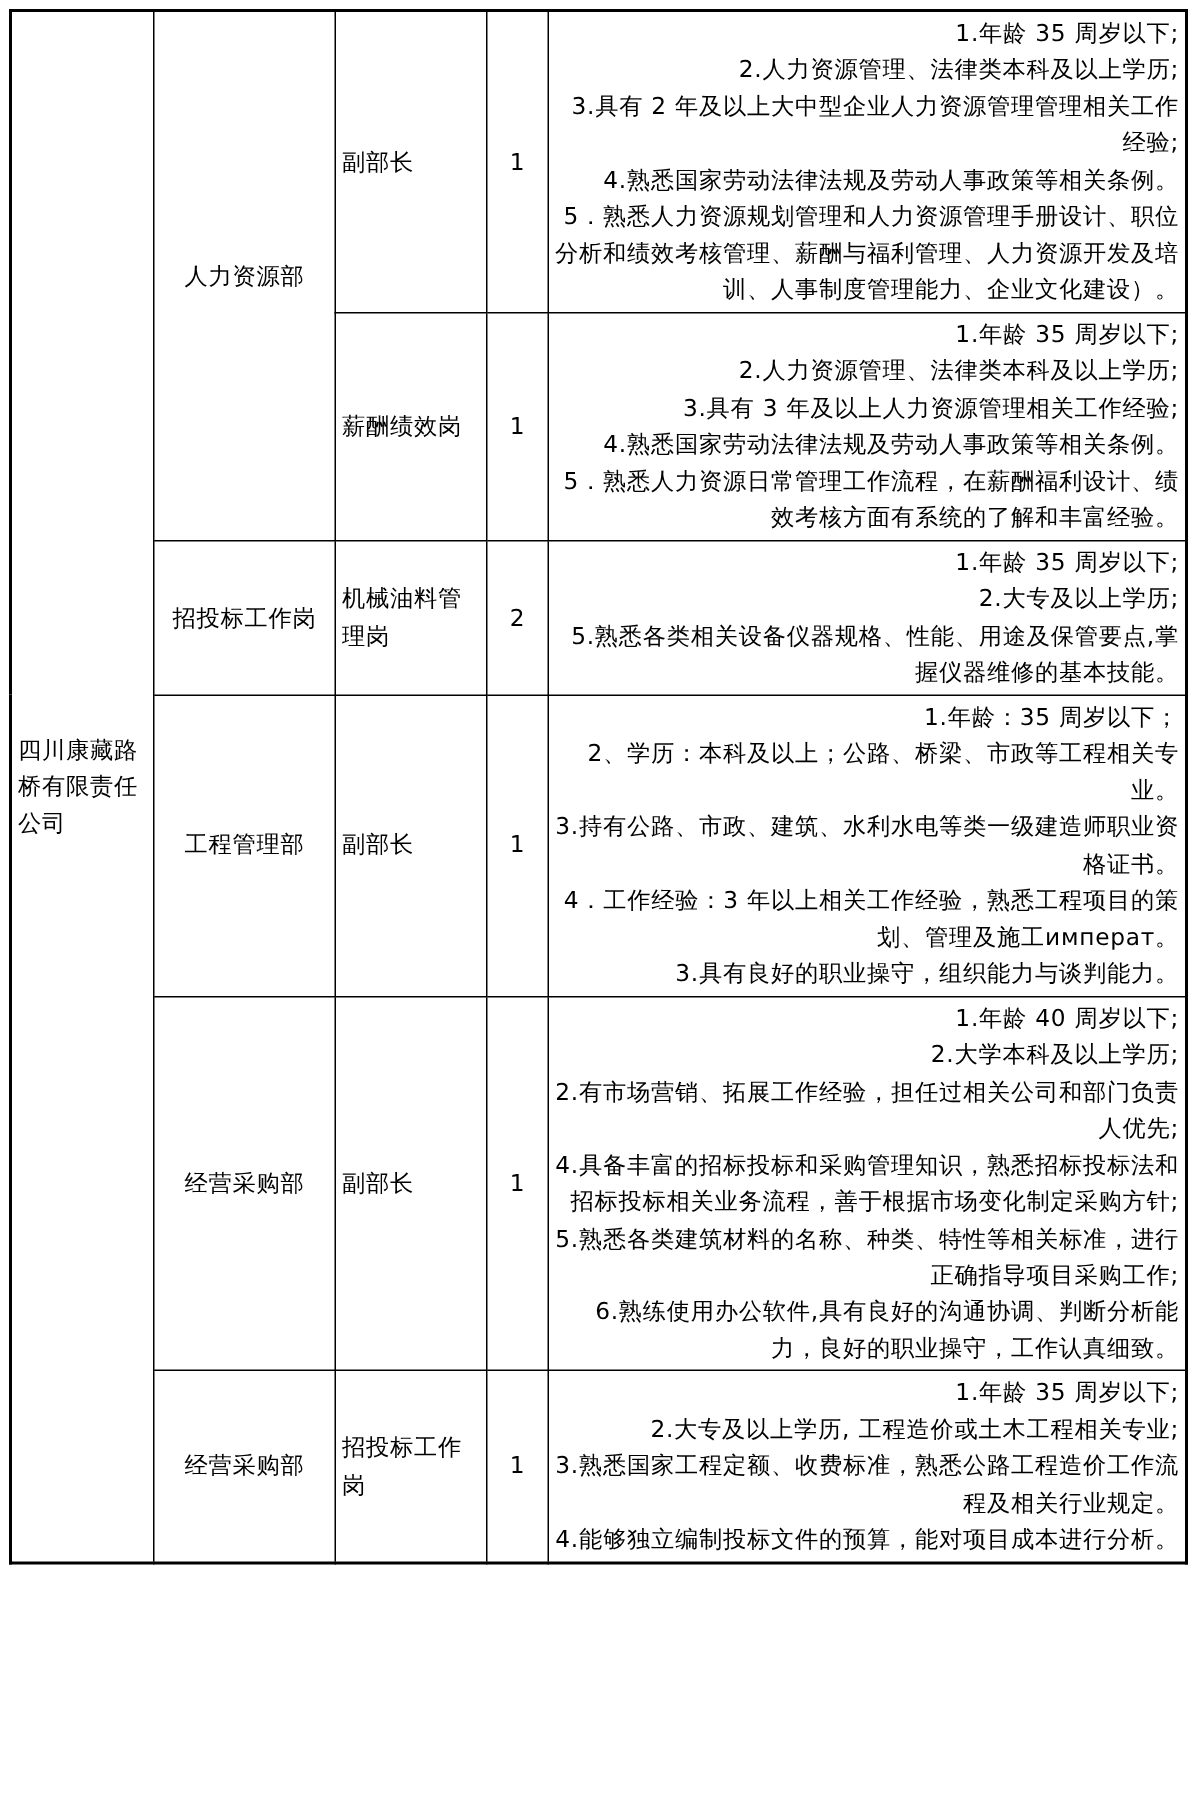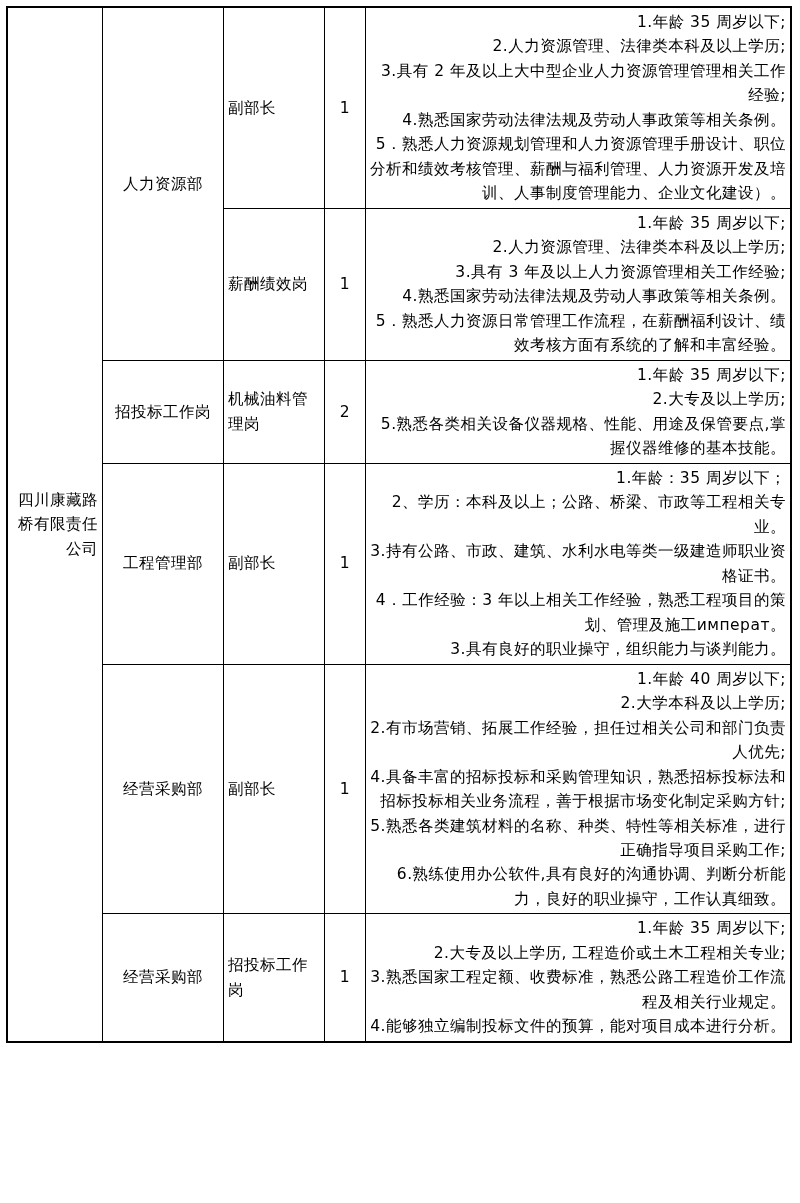--- a/index.html
+++ b/index.html
@@ -29,21 +29,21 @@
   table.recruit td {
     border: 1px solid #000;
     vertical-align: middle;
     padding: 2px 4px;
     font-size: 15.5px;
     line-height: 1.58;
     letter-spacing: 0.5px;
   }
   td.company {
     width: 86px;
-    text-align: right;
+    text-align: left;
     font-size: 17px;
     line-height: 1.72;
     letter-spacing: 1px;
     font-weight: 500;
   }
   td.dept {
     width: 112px;
     text-align: center;
     font-size: 16px;
     letter-spacing: 0.5px;

